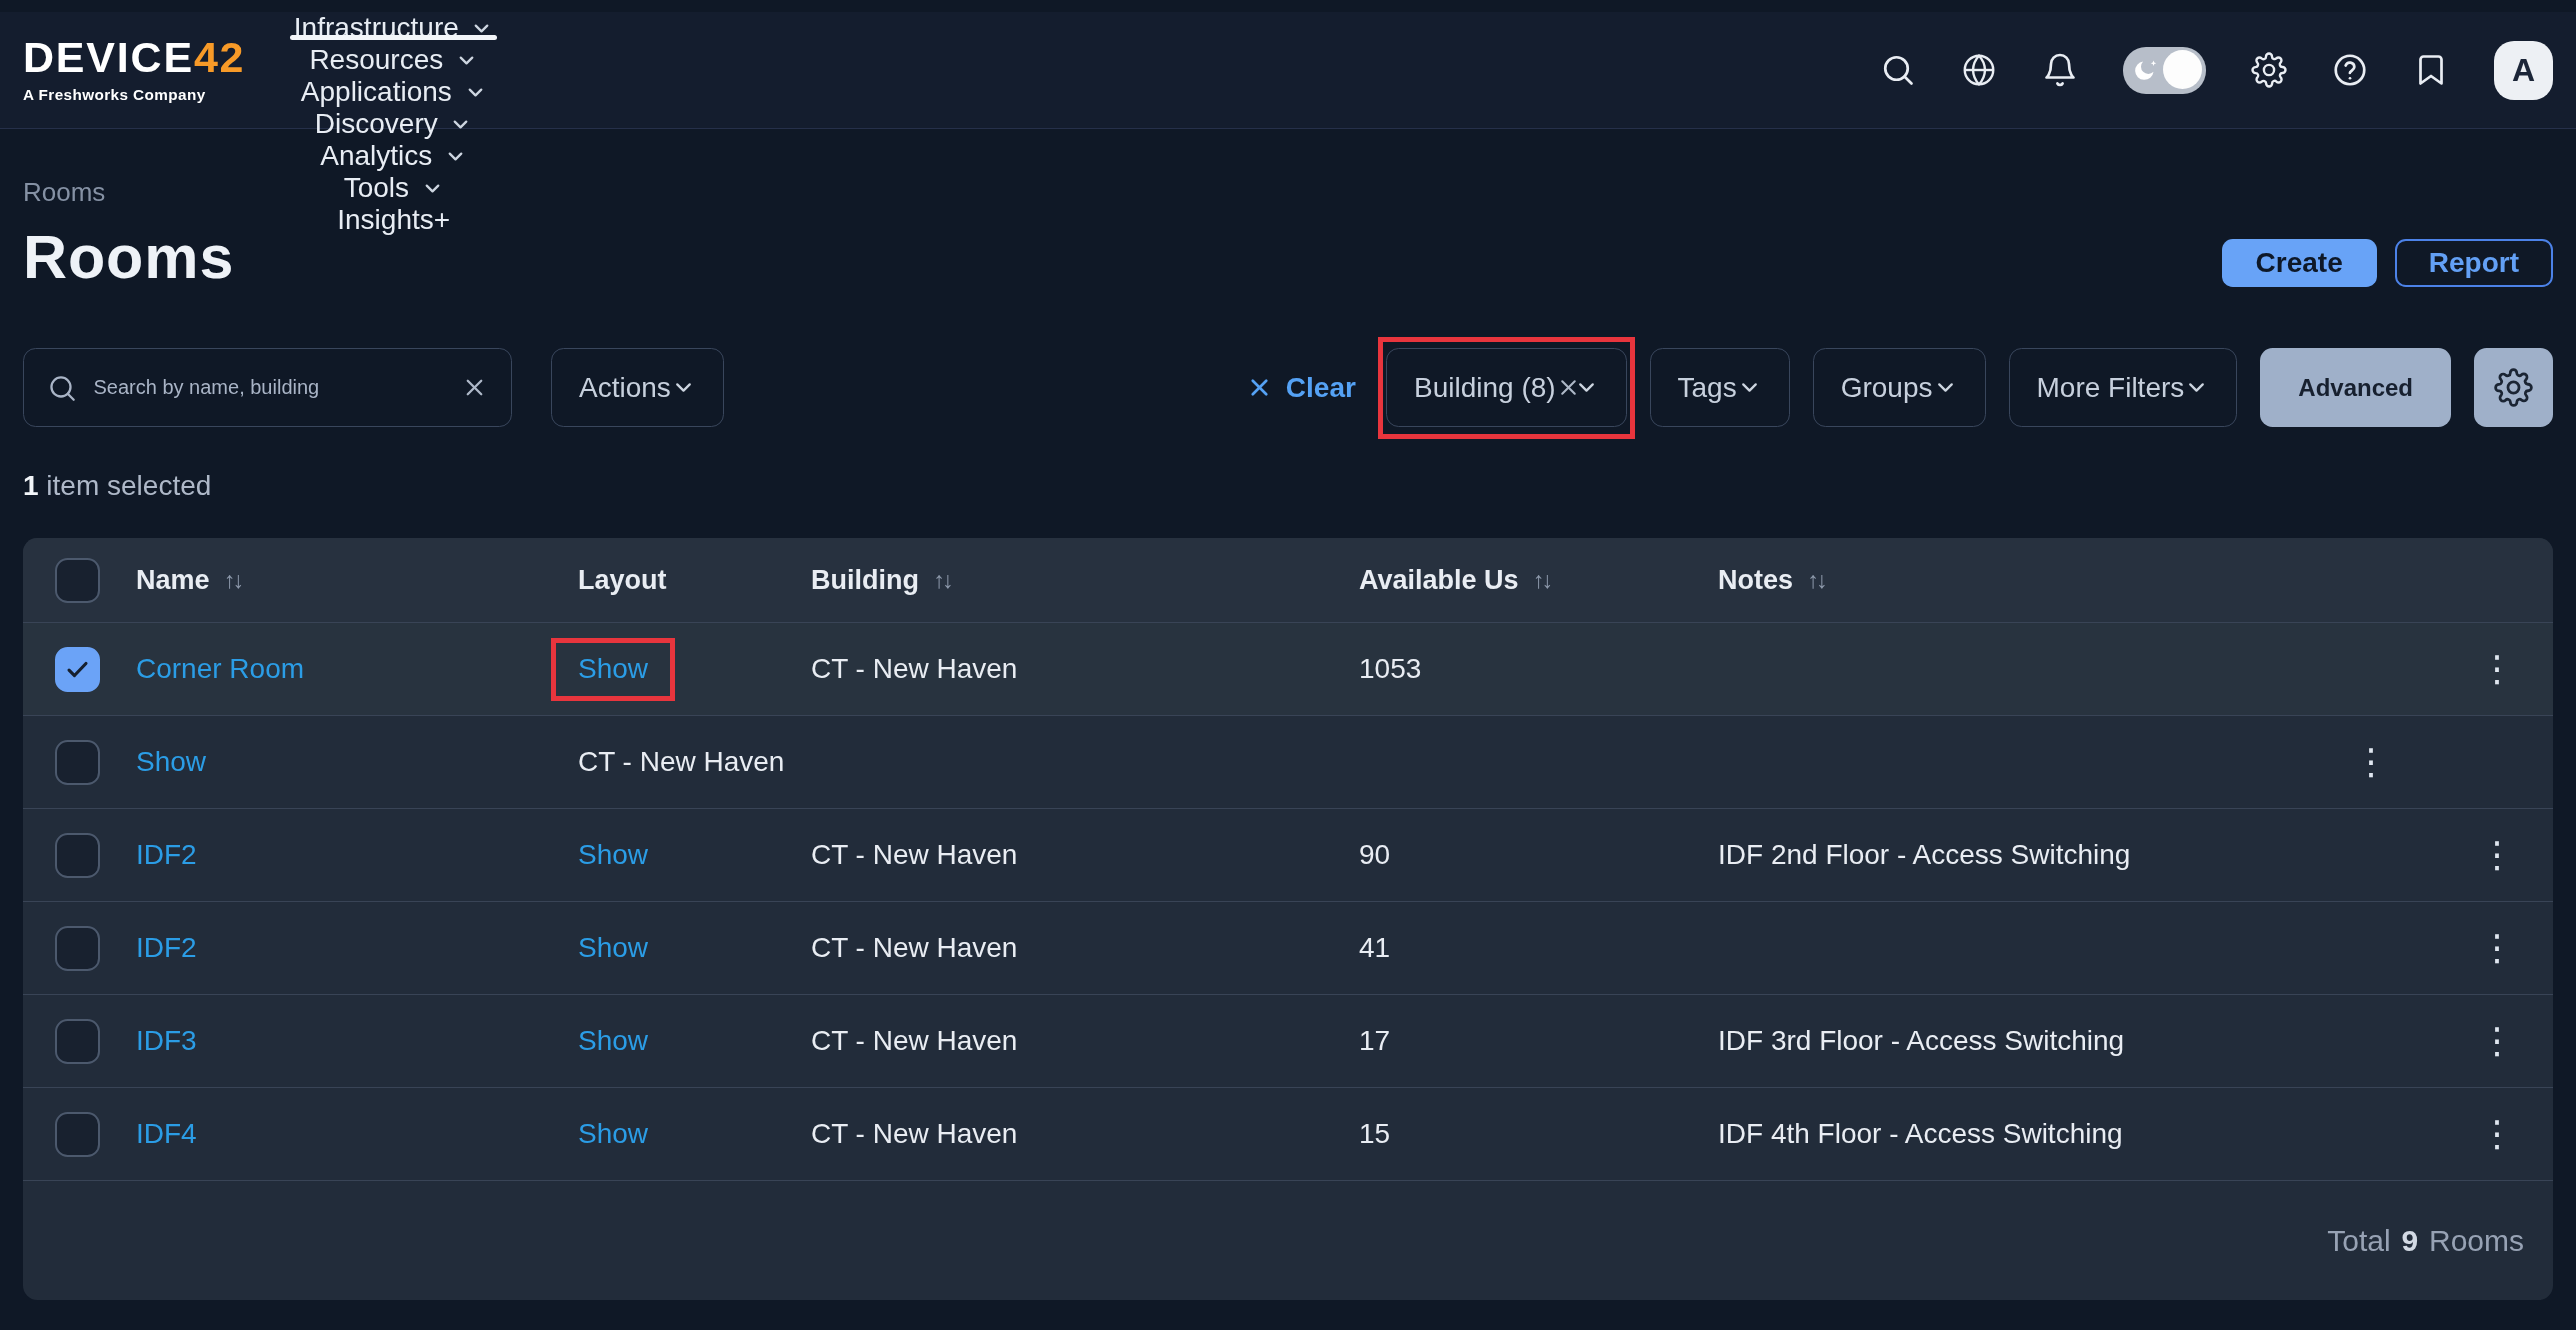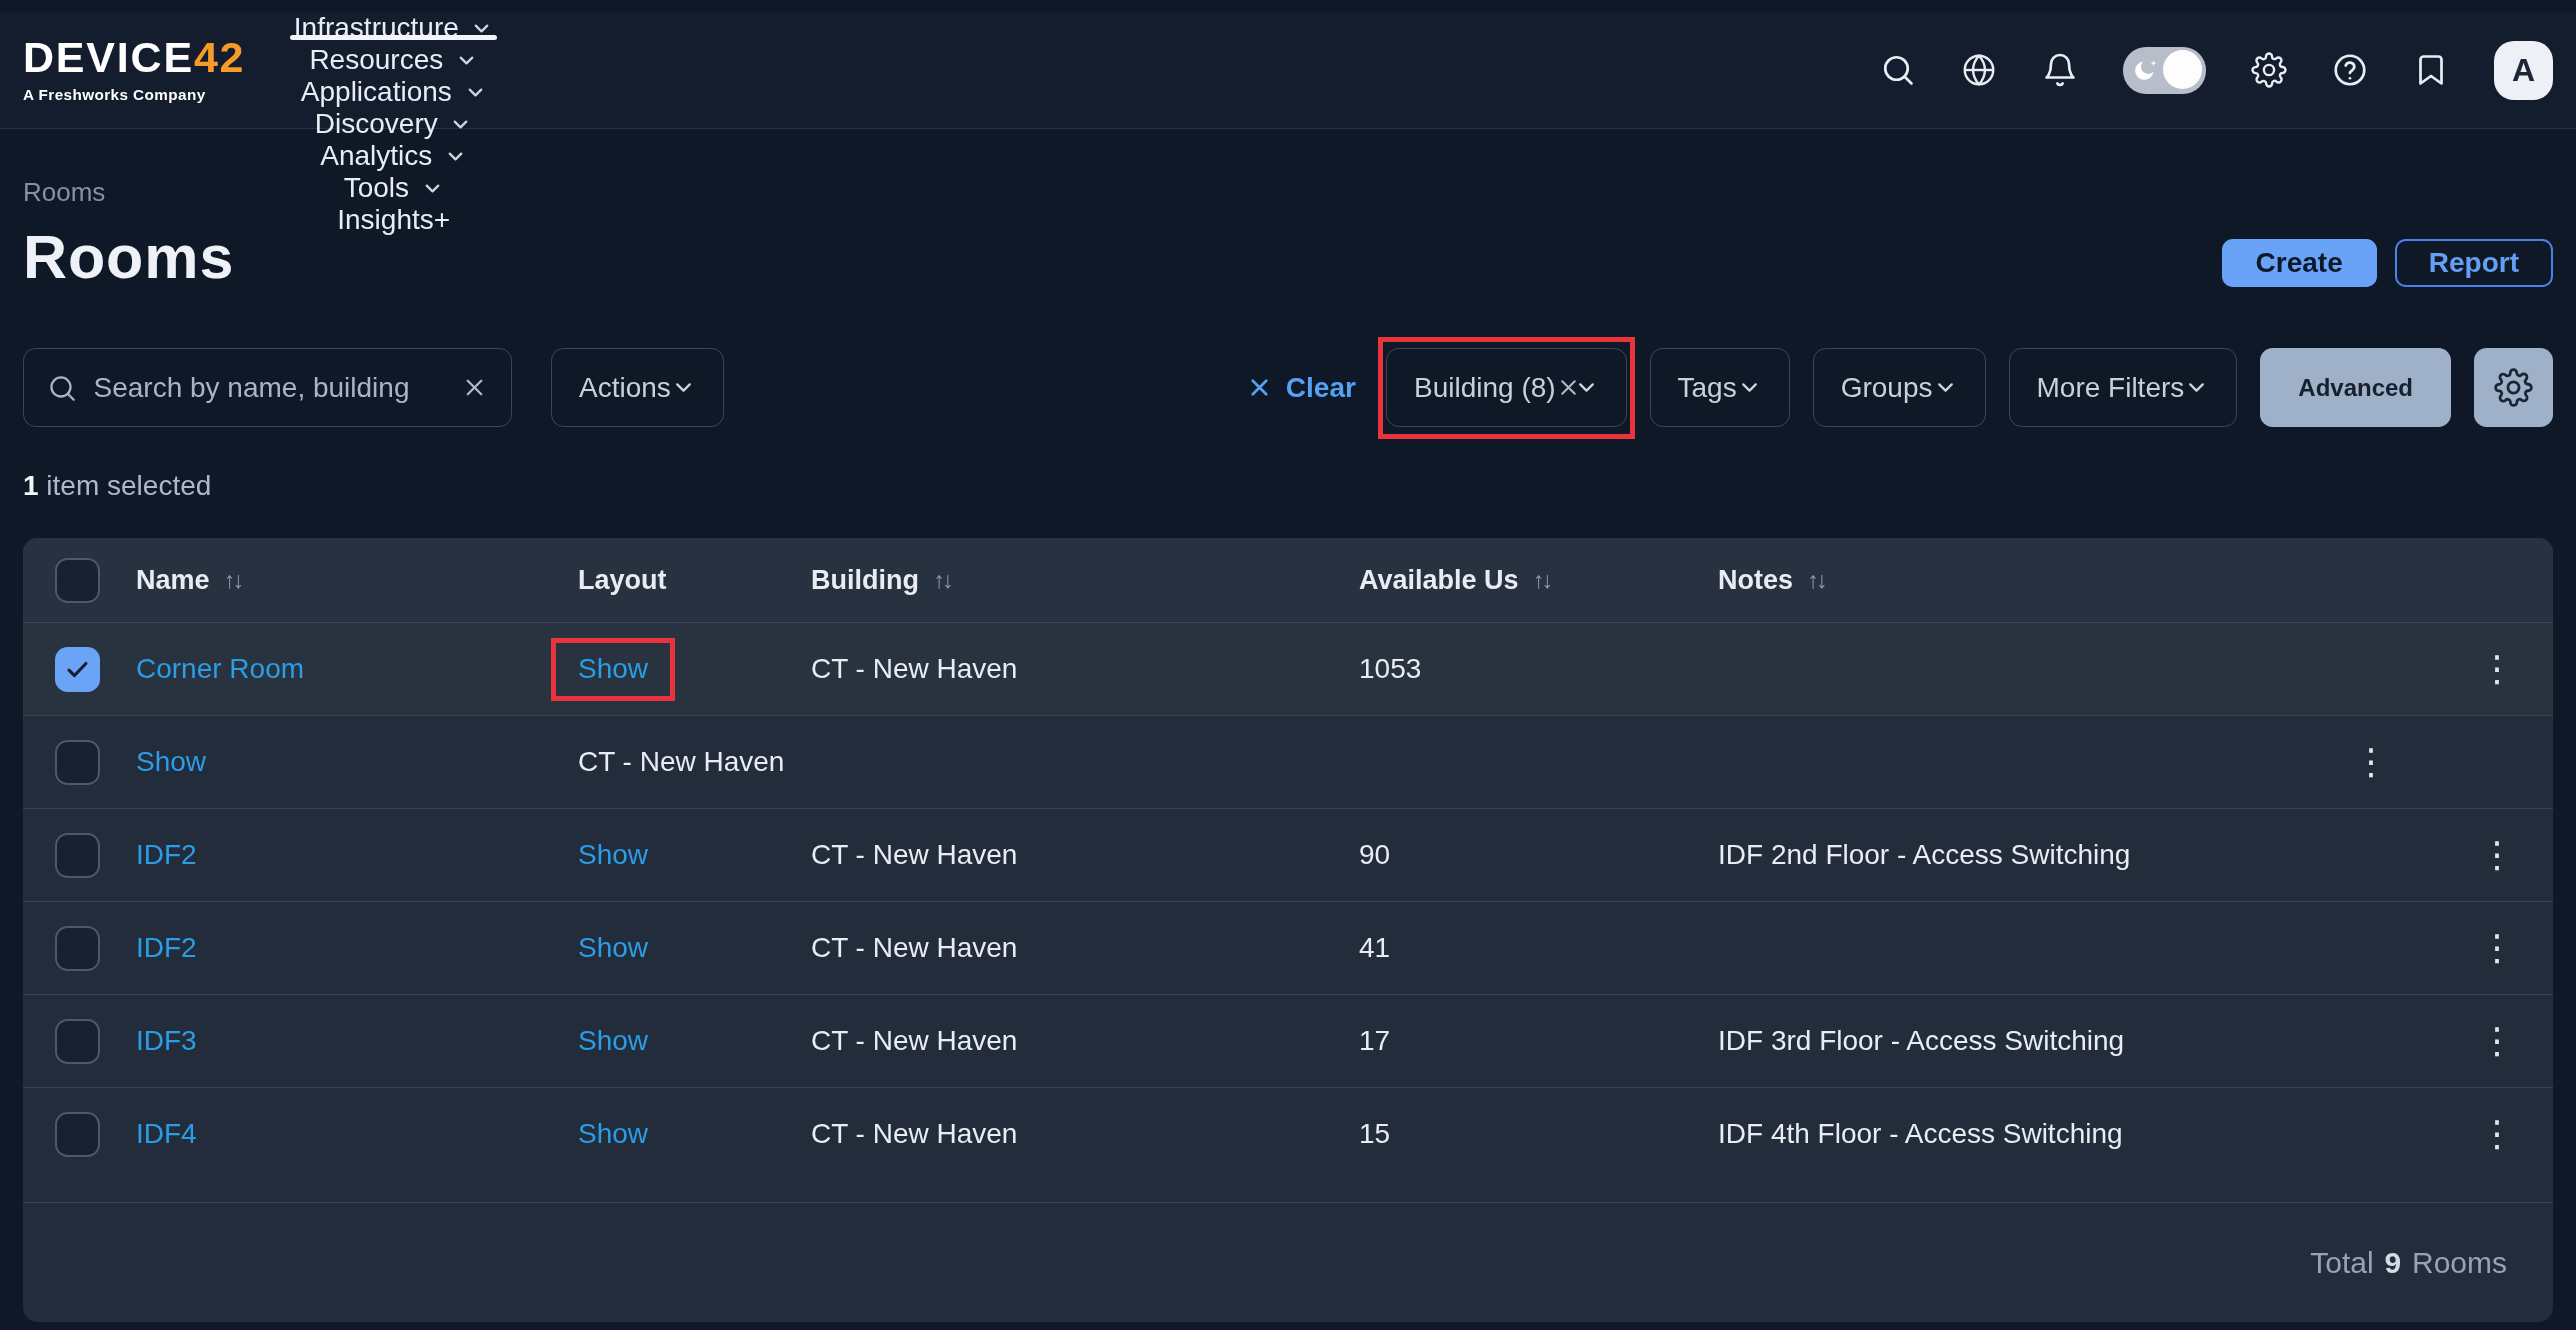--- a/index.html
+++ b/index.html
@@ -49,21 +49,21 @@
   .btn-outline { background:transparent; color:#63a0f5; border:2.7px solid #4c82e8; padding:0 32px; }
 
   
   .filter-row { display:flex; align-items:center; padding:0 23px; margin-top:56px; }
   .search-box {
     display:flex; align-items:center; gap:16px; width:489px; height:79px;
     border:1.8px solid #39465c; border-radius:12.6px; padding:0 23px; color:#a9b4c6; background:transparent;
   }
   .search-box input {
     flex:1; background:transparent; border:none; outline:none;
-    font-family:inherit; font-size:28px; color:#dbe2ec; min-width:0;
+    font-family:inherit; font-size:20px; color:#dbe2ec; min-width:0;
   }
   .search-box input::placeholder { color:#a9b4c6; opacity:1; }
   .dropdown-btn {
     display:flex; align-items:center; height:79px; border:1.8px solid #39465c;
     border-radius:12.6px; padding:0 27px; font-size:28px; color:#c7d0dd; background:transparent; cursor:pointer; white-space:nowrap;
   }
   .filter-left-gap { width:39px; }
   .filter-right { margin-left:auto; display:flex; align-items:center; gap:23px; }
   .clear-btn { display:flex; align-items:center; gap:12.6px; color:#55a2f5; font-size:28px; font-weight:bold; cursor:pointer; margin-right:7.2px; }
   .chip-x { color:#aeb8c8; cursor:pointer; }
@@ -92,21 +92,21 @@
     background:#18212f; margin-left:32px; cursor:pointer;
     display:flex; align-items:center; justify-content:center;
   }
   .checkbox.checked { background:#6ba3f7; border-color:#6ba3f7; color:#16202e; }
   .checkbox.checked svg { width:29px; height:29px; }
   .link { color:#2b9de6; cursor:pointer; text-decoration:none; }
   .cell-actions { display:flex; justify-content:flex-end; padding-right:38px; }
   .kebab { width:36px; height:36px; color:#dfe6ef; cursor:pointer; font-size:36px; line-height:36px; text-align:center; }
   .tfoot {
     height:120px; border-top:1.8px solid #394456; display:flex; align-items:center;
-    justify-content:flex-end; padding:0 46px; font-size:30px; color:#97a2b4; gap:10.8px;margin-top:22px;
+    justify-content:flex-end; padding:0 29px; font-size:30px; color:#97a2b4; gap:10.8px;
   }
   .tfoot .total-num { color:#d3dae4; font-weight:bold; }
 </style>
 </head>
 <body>
 
 <div class="topnav">
   <div class="logo">
     <div class="logo-main"><span>DEVICE</span><span class="logo-accent">42</span></div>
     <div class="logo-sub">A Freshworks Company</div>

